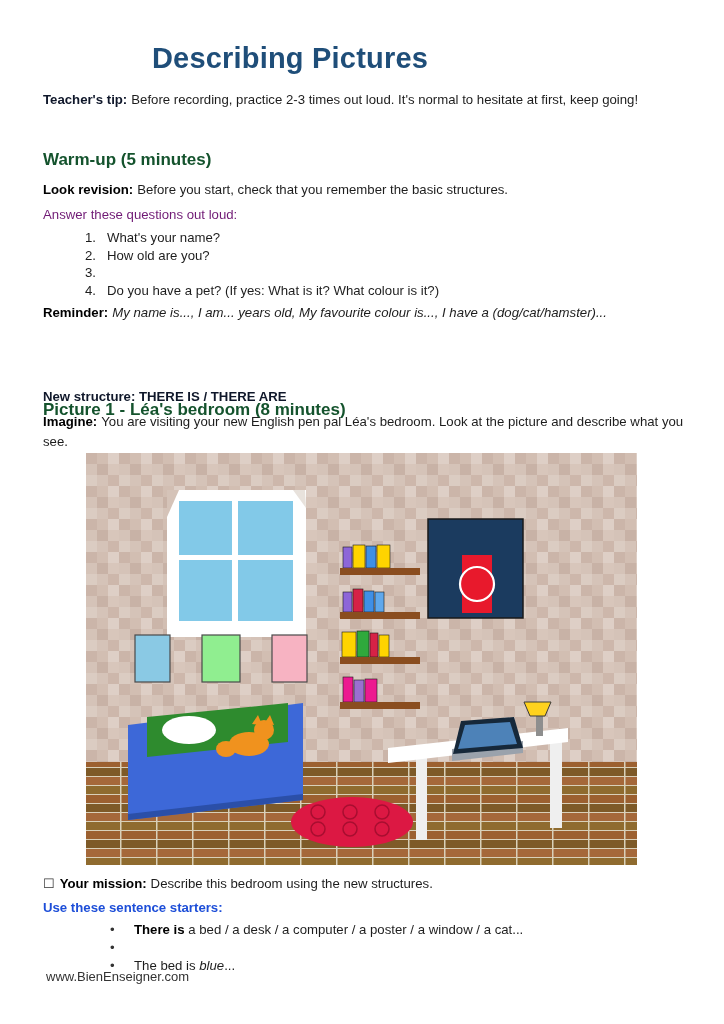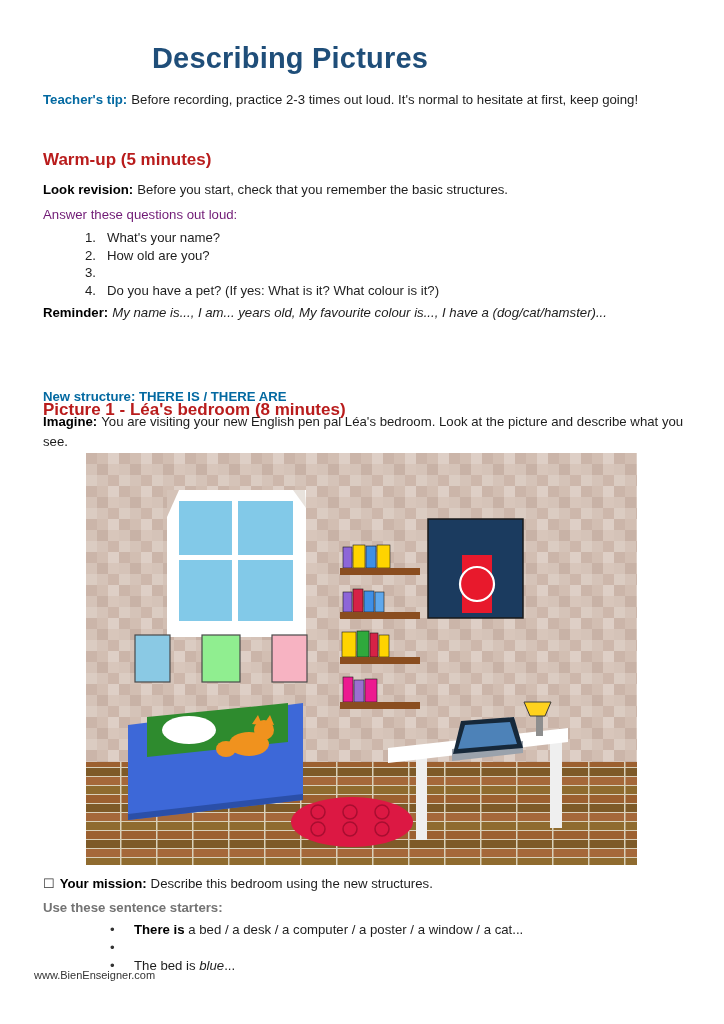--- a/index.html
+++ b/index.html
@@ -4,47 +4,47 @@
 <style>
   html,body{margin:0;padding:0;}
   body{
     width:724px;height:1024px;background:#ffffff;position:relative;
     font-family:"Liberation Sans",sans-serif;color:#1d1d1d;font-size:13.2px;
     overflow:hidden;
   }
   .abs{position:absolute;}
   .b{font-weight:bold;color:#000;}
   .lbl{font-weight:bold;color:#000;margin-right:4px;}
-  .red{color:#0369a1;}
+  .red{color:#0f172a;}
   .nowrap{white-space:nowrap;}
   #title{
     top:42px;left:0;width:580px;text-align:center;
     font-size:29px;font-weight:bold;color:#1f4e79;letter-spacing:.2px;
   }
-  .h2{font-size:17px;font-weight:bold;color:#b91c1c;}
+  .h2{font-size:17px;font-weight:bold;color:#14532d;}
   #tip{top:92px;left:43px;width:670px;}
   #warmup-h{top:150px;left:43px;}
   #quickrev{top:182px;left:43px;width:660px;}
   #answerlbl{top:207px;left:43px;font-weight:normal;color:#701a75;}
   #questions{top:229px;left:85px;}
   .qrow{display:flex;line-height:17.5px;}
   .qnum{width:22px;}
   #reminder{top:305px;left:43px;width:560px;}
   .ital{font-style:italic;}
   #pic1-h{top:356px;left:43px;margin-top:44px;}
   #newstruct{top:389px;left:43px;font-weight:bold;}
   #imagine{top:412px;left:43px;width:642px;line-height:20px;}
   #illustration{top:453px;left:86px;width:551px;height:412px;}
   #mission{top:876px;left:43px;}
   .chk{font-size:13px;margin-right:5px;color:#333;}
-  #startlbl{top:900px;left:43px;font-weight:bold;color:#737373;}
+  #startlbl{top:900px;left:43px;font-weight:bold;color:#1d4ed8;}
   #starters{top:921px;left:110px;}
   .srow{display:flex;line-height:18px;}
   .dot{width:24px;color:#333;}
-  #footer{top:969px;left:34px;font-size:11px;color:#333;}
+  #footer{top:969px;left:46px;font-size:13px;color:#333;}
 </style>
 </head>
 <body>
 
 <div id="title" class="abs">Describing Pictures</div>
 
 <div id="tip" class="abs nowrap">
   <span class="lbl red">Teacher's tip:</span><span>Before recording, practice 2-3 times out loud. It's normal to hesitate at first, keep going!</span>
 </div>
 

